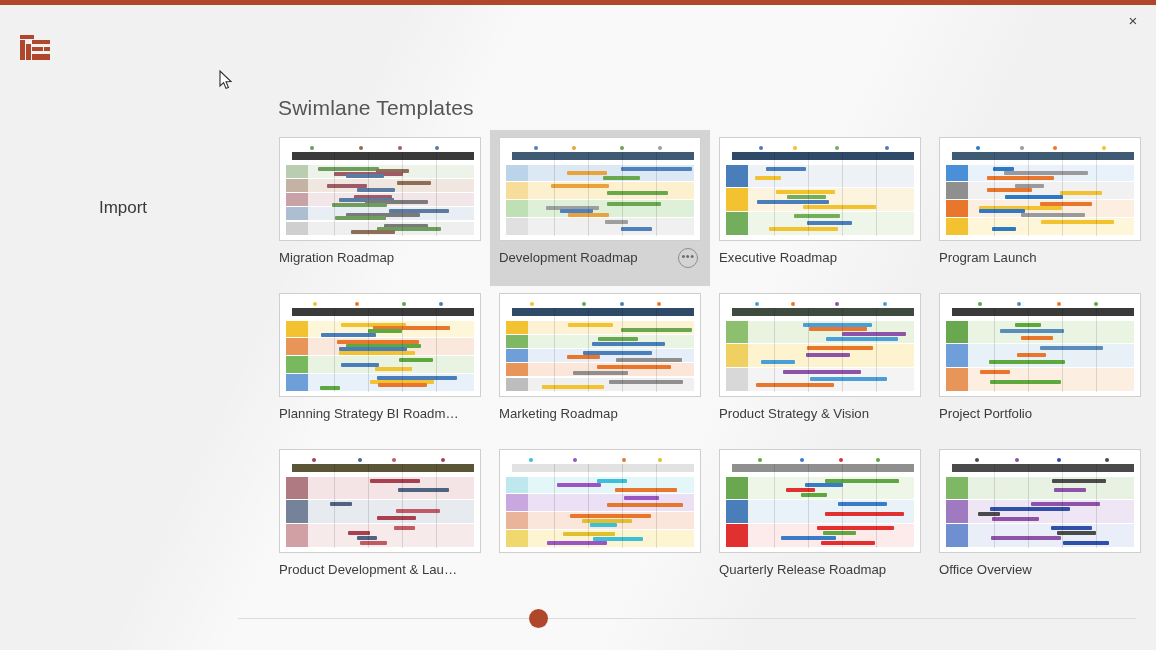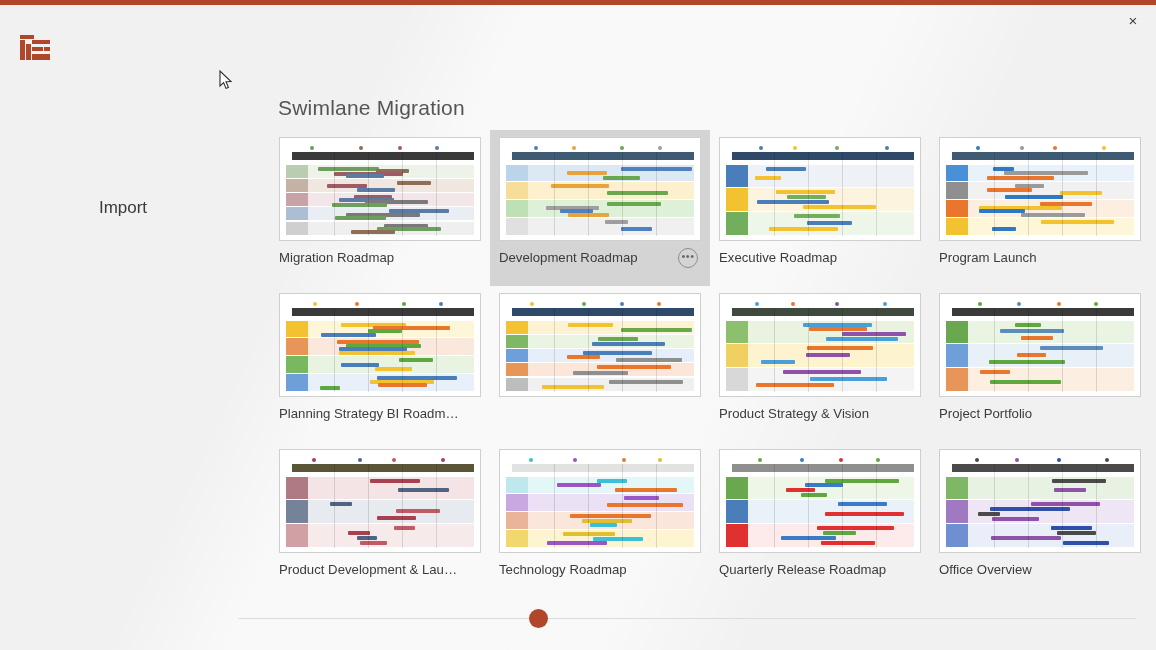--- a/index.html
+++ b/index.html
@@ -138,21 +138,21 @@
     </div>
 
     <svg class="cursor" viewBox="0 0 14 20">
       <path d="M1 1 L1 16 L4.6 12.6 L7 18.4 L9.4 17.4 L7 11.8 L12 11.6 Z" fill="#ffffff" stroke="#2b2b2b" stroke-width="1.1"></path>
     </svg>
 
     <button class="btn-import">Import</button>
   </div>
 
   <div class="main">
-    <h1 class="page-title">Swimlane Migration</h1>
+    <h1 class="page-title">Swimlane Templates</h1>
     <div class="grid">
         <div class="card">
           <div class="thumb">
             <div class="tn">
               <div class="hdr" style="top: 14%; background: rgb(58, 58, 58);"></div>
               <div class="dot" style="left: 15.2%; top: 8%; background: rgb(110, 158, 94);"></div>
               <div class="dot" style="left: 39.3%; top: 8%; background: rgb(141, 111, 88);"></div>
               <div class="dot" style="left: 58.9%; top: 8%; background: rgb(158, 91, 102);"></div>
               <div class="dot" style="left: 77.6%; top: 8%; background: rgb(91, 123, 163);"></div>
               <div class="lane" style="top: 26%; height: 12.8%; background: rgb(238, 243, 234);"></div>
@@ -361,20 +361,21 @@
               <div class="lane" style="top: 82%; height: 12.8%; background: rgb(240, 240, 240);"></div>
               <div class="lbl" style="top: 82%; height: 12.8%; background: rgb(189, 189, 189);"></div>
               <div class="bar" style="left: 54.7%; width: 37%; top: 84%; background: rgb(143, 143, 143);"></div>
               <div class="bar" style="left: 20.9%; width: 30.9%; top: 89%; background: rgb(242, 194, 48);"></div>
               <div class="tick" style="left: 27%;"></div>
               <div class="tick" style="left: 44%;"></div>
               <div class="tick" style="left: 61%;"></div>
               <div class="tick" style="left: 78%;"></div>
             </div>
           </div>
+          <div class="card-label">Marketing Roadmap</div>
         </div>
         <div class="card">
           <div class="thumb">
             <div class="tn">
               <div class="hdr" style="top: 14%; background: rgb(62, 74, 62);"></div>
               <div class="dot" style="left: 17.6%; top: 8%; background: rgb(74, 159, 216);"></div>
               <div class="dot" style="left: 35.7%; top: 8%; background: rgb(232, 118, 44);"></div>
               <div class="dot" style="left: 57.4%; top: 8%; background: rgb(142, 82, 168);"></div>
               <div class="dot" style="left: 81.7%; top: 8%; background: rgb(74, 159, 216);"></div>
               <div class="lane" style="top: 26%; height: 22.1333%; background: rgb(233, 243, 224);"></div>
@@ -488,21 +489,20 @@
               <div class="lbl" style="top: 78.5%; height: 16.3%; background: rgb(240, 216, 110);"></div>
               <div class="bar" style="left: 31.6%; width: 26.1%; top: 80.5%; background: rgb(224, 192, 48);"></div>
               <div class="bar" style="left: 46.5%; width: 25.1%; top: 85%; background: rgb(60, 192, 216);"></div>
               <div class="bar" style="left: 23.6%; width: 30%; top: 89.5%; background: rgb(155, 85, 196);"></div>
               <div class="tick" style="left: 27%;"></div>
               <div class="tick" style="left: 44%;"></div>
               <div class="tick" style="left: 61%;"></div>
               <div class="tick" style="left: 78%;"></div>
             </div>
           </div>
-          <div class="card-label">Technology Roadmap</div>
         </div>
         <div class="card">
           <div class="thumb">
             <div class="tn">
               <div class="hdr" style="top: 14%; background: rgb(143, 143, 143);"></div>
               <div class="dot" style="left: 18.9%; top: 8%; background: rgb(95, 168, 63);"></div>
               <div class="dot" style="left: 40%; top: 8%; background: rgb(58, 123, 200);"></div>
               <div class="dot" style="left: 59.7%; top: 8%; background: rgb(224, 48, 48);"></div>
               <div class="dot" style="left: 77.8%; top: 8%; background: rgb(95, 168, 63);"></div>
               <div class="lane" style="top: 26%; height: 22.1333%; background: rgb(238, 246, 232);"></div>

